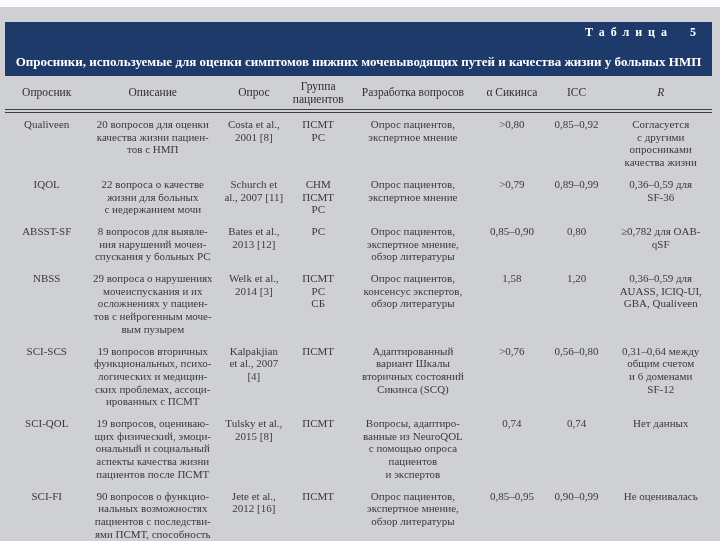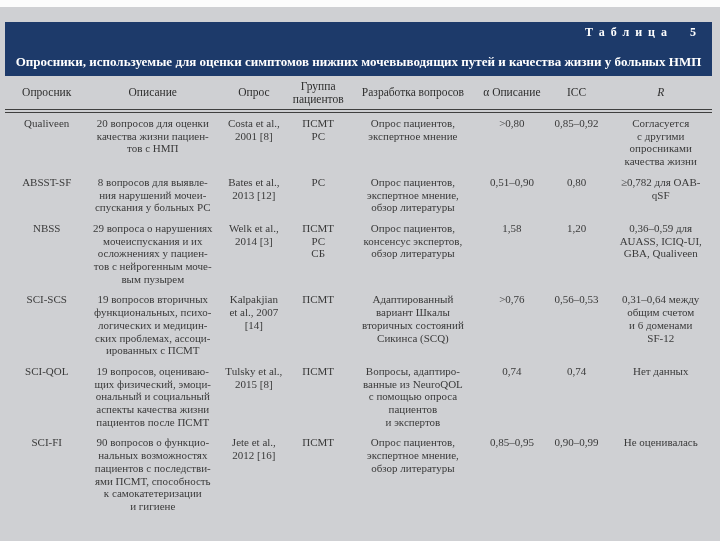--- a/index.html
+++ b/index.html
@@ -52,21 +52,21 @@
   thead th.col-r { font-style: italic; }
   tbody td {
     font-size: 11px;
     line-height: 12.7px;
     padding: 4px 2px 4px 2px;
     text-align: center;
     vertical-align: top;
     white-space: pre-line;
     color: #3a3a3a;
   }
-  tbody tr td { }
+  tbody tr td { padding-top: 5px; }
 </style>
 </head>
 <body>
 
 <div class="white-strip"></div>
 
 <div class="page">
 
   <div class="title-bar">
     <div class="table-label">Таблица 5</div>
@@ -85,21 +85,21 @@
       <col style="width:14.5%">
     </colgroup>
     <thead>
       <tr>
         <th>Опросник</th>
         <th>Описание</th>
         <th>Опрос</th>
         <th>Группа
 пациентов</th>
         <th>Разработка вопросов</th>
-        <th>α Описание</th>
+        <th>α Сикинса</th>
         <th>ICC</th>
         <th class="col-r">R</th>
       </tr>
     </thead>
     <tbody>
       <tr>
         <td>Qualiveen</td>
         <td>20 вопросов для оценки
 качества жизни пациен-
 тов с НМП</td>
@@ -110,31 +110,48 @@
         <td>Опрос пациентов,
 экспертное мнение</td>
         <td>&gt;0,80</td>
         <td>0,85–0,92</td>
         <td>Согласуется
 с другими
 опросниками
 качества жизни</td>
       </tr>
       <tr>
+        <td>IQOL</td>
+        <td>22 вопроса о качестве
+жизни для больных
+с недержанием мочи</td>
+        <td>Schurch et
+al., 2007 [11]</td>
+        <td>СНМ
+ПСМТ
+РС</td>
+        <td>Опрос пациентов,
+экспертное мнение</td>
+        <td>&gt;0,79</td>
+        <td>0,89–0,99</td>
+        <td>0,36–0,59 для
+SF-36</td>
+      </tr>
+      <tr>
         <td>ABSST-SF</td>
         <td>8 вопросов для выявле-
 ния нарушений мочеи-
 спускания у больных РС</td>
         <td>Bates et al.,
 2013 [12]</td>
         <td>РС</td>
         <td>Опрос пациентов,
 экспертное мнение,
 обзор литературы</td>
-        <td>0,51–0,90</td>
+        <td>0,85–0,90</td>
         <td>0,80</td>
         <td>≥0,782 для OAB-
 qSF</td>
       </tr>
       <tr>
         <td>NBSS</td>
         <td>29 вопроса о нарушениях
 мочеиспускания и их
 осложнениях у пациен-
 тов с нейрогенным моче-
@@ -155,28 +172,28 @@
       </tr>
       <tr>
         <td>SCI-SCS</td>
         <td>19 вопросов вторичных
 функциональных, психо-
 логических и медицин-
 ских проблемах, ассоци-
 ированных с ПСМТ</td>
         <td>Kalpakjian
 et al., 2007
-[14]</td>
+[4]</td>
         <td>ПСМТ</td>
         <td>Адаптированный
 вариант Шкалы
 вторичных состояний
 Сикинса (SCQ)</td>
         <td>&gt;0,76</td>
-        <td>0,56–0,53</td>
+        <td>0,56–0,80</td>
         <td>0,31–0,64 между
 общим счетом
 и 6 доменами
 SF-12</td>
       </tr>
       <tr>
         <td>SCI-QOL</td>
         <td>19 вопросов, оцениваю-
 щих физический, эмоци-
 ональный и социальный

